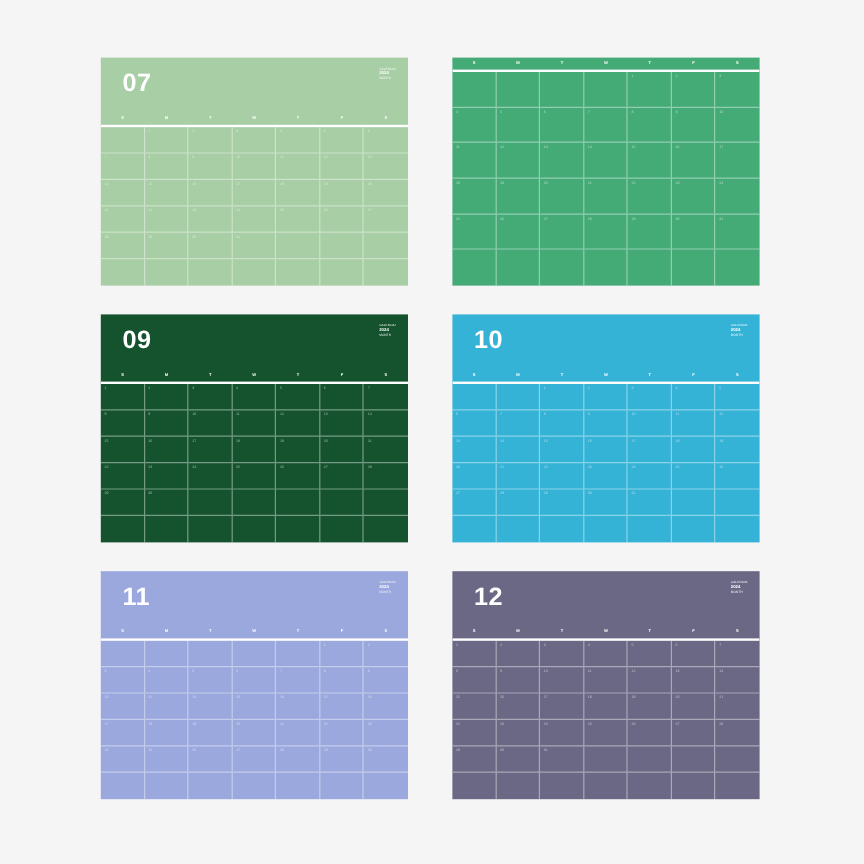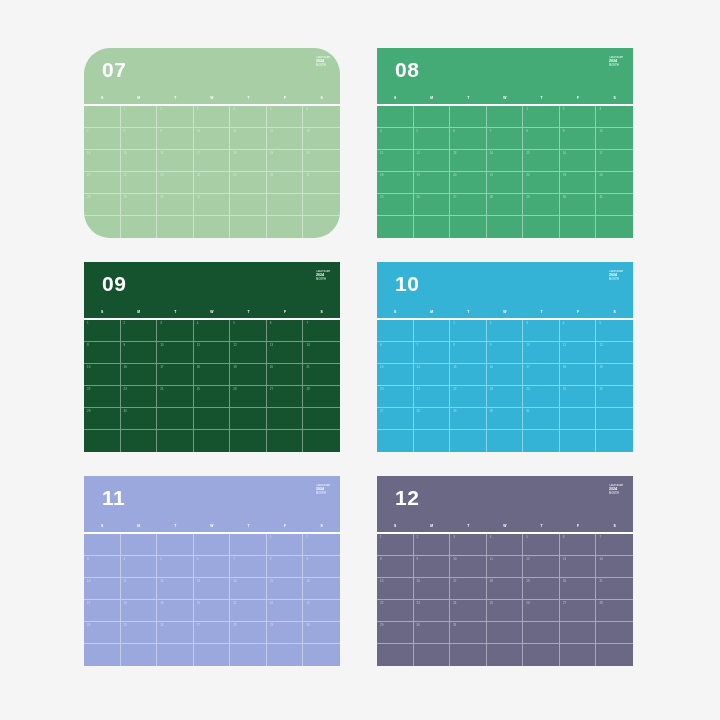--- a/index.html
+++ b/index.html
@@ -155,21 +155,21 @@
     white-space: nowrap;
   }
 
   .day-cell.blank .day-number { opacity: 0; }
 </style>
 </head>
 <body>
 
 <div class="poster">
   <div class="months-grid">
-      <div class="month-card" style="background: rgb(167, 206, 164); border-radius: 26px;">
+      <div class="month-card" style="background: rgb(167, 206, 164);">
         <div class="month-header">
           <div class="month-number">07</div>
           <div class="year-stamp">
             <div class="ys-line">CALENDAR</div>
             <div class="ys-big">2024</div>
             <div class="ys-line">MONTH</div>
           </div>
         </div>
         <div class="weekday-row">
           <div class="weekday-cell">S</div>
@@ -304,28 +304,20 @@
           </div>
           <div class="day-cell last-row blank">
             <span class="day-number"></span>
           </div>
           <div class="day-cell last-row blank">
             <span class="day-number"></span>
           </div>
         </div>
       </div>
       <div class="month-card" style="background: rgb(68, 171, 119);">
-        <div class="month-header">
-          <div class="month-number">08</div>
-          <div class="year-stamp">
-            <div class="ys-line">CALENDAR</div>
-            <div class="ys-big">2024</div>
-            <div class="ys-line">MONTH</div>
-          </div>
-        </div>
         <div class="weekday-row">
           <div class="weekday-cell">S</div>
           <div class="weekday-cell">M</div>
           <div class="weekday-cell">T</div>
           <div class="weekday-cell">W</div>
           <div class="weekday-cell">T</div>
           <div class="weekday-cell">F</div>
           <div class="weekday-cell">S</div>
         </div>
         <div class="header-rule"></div>

